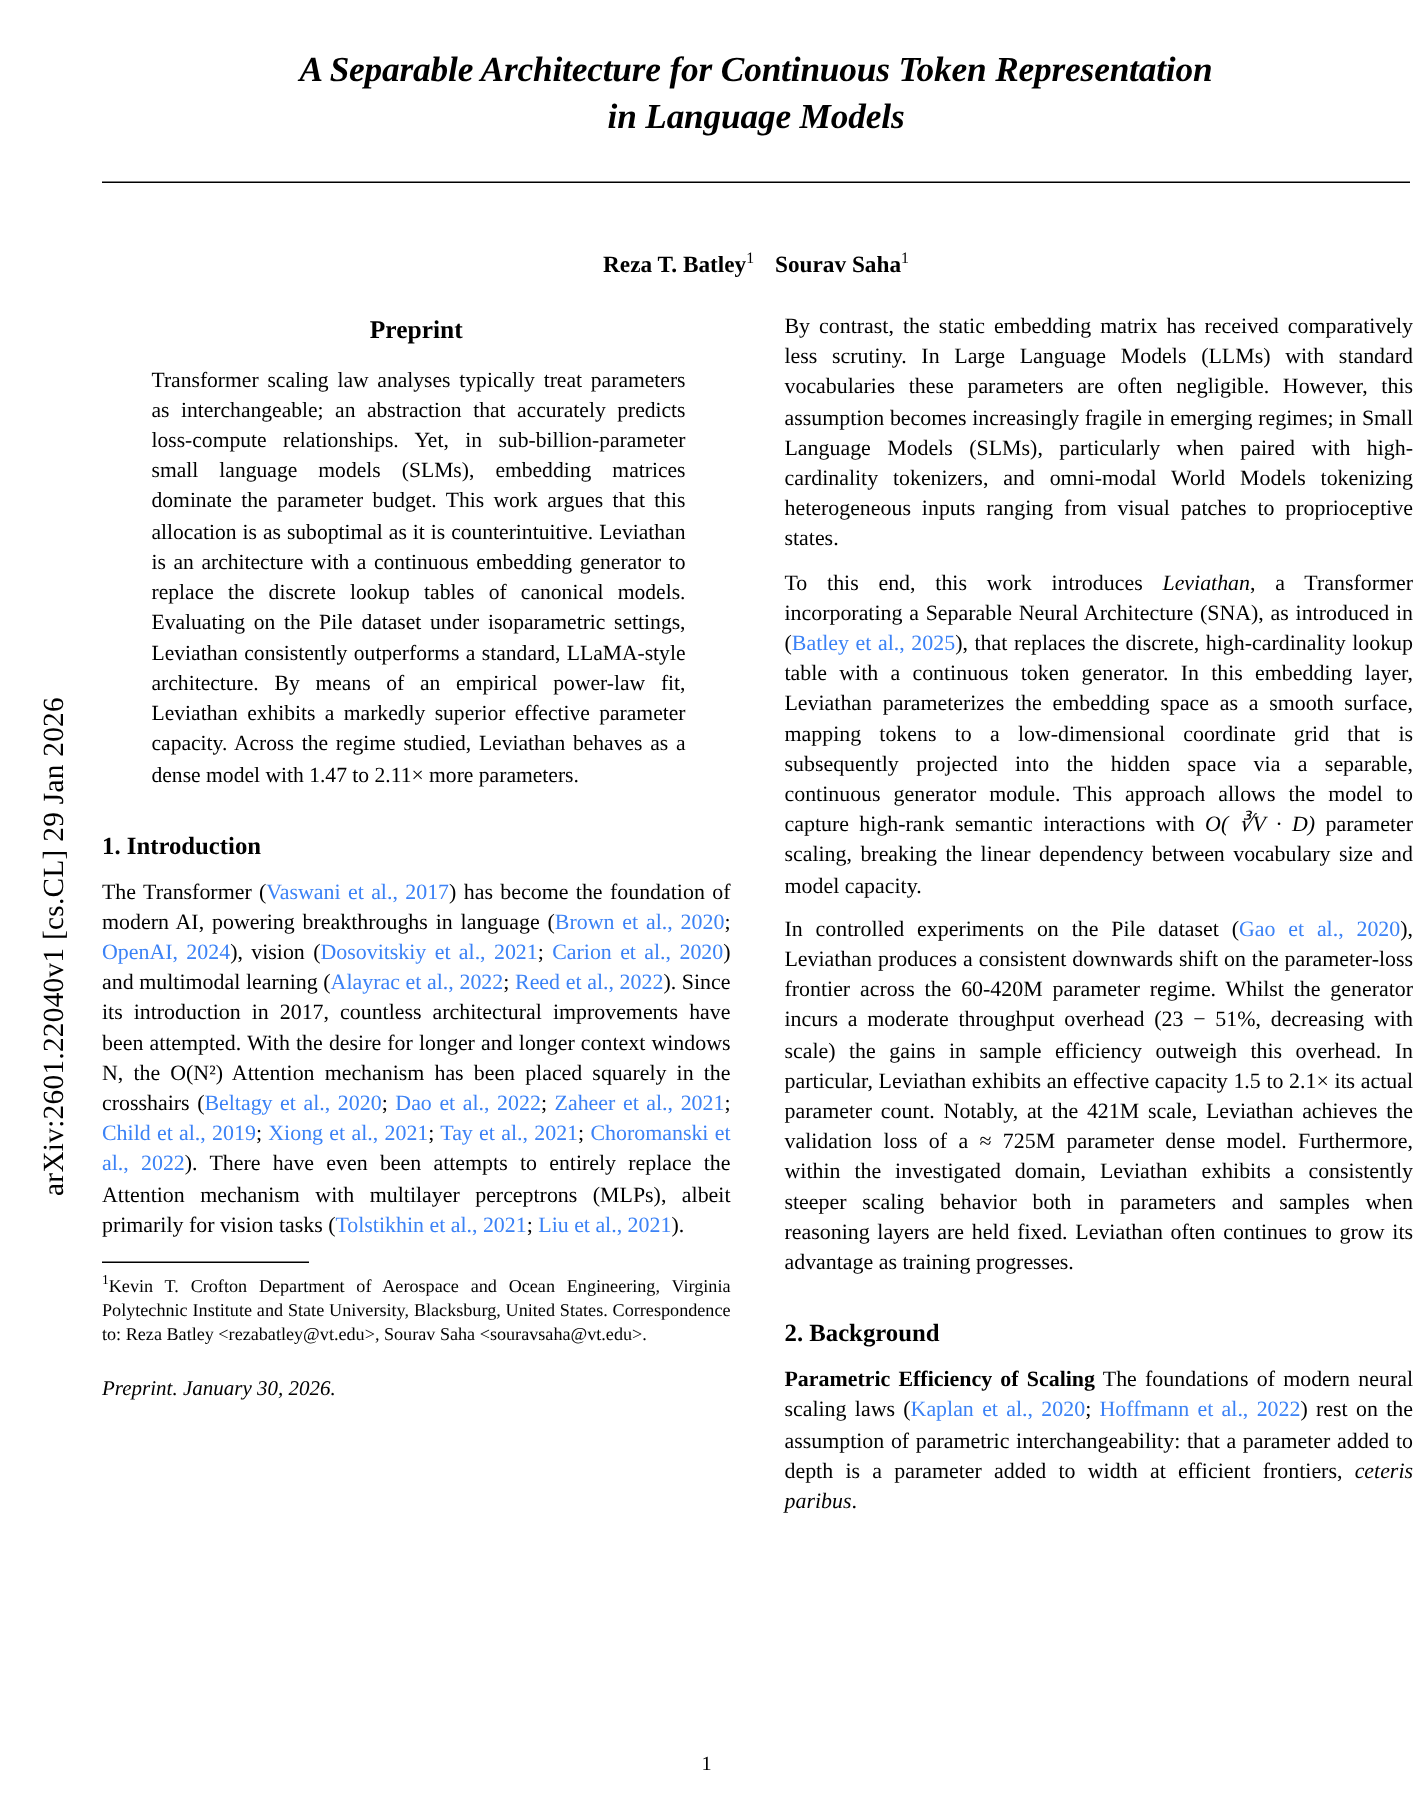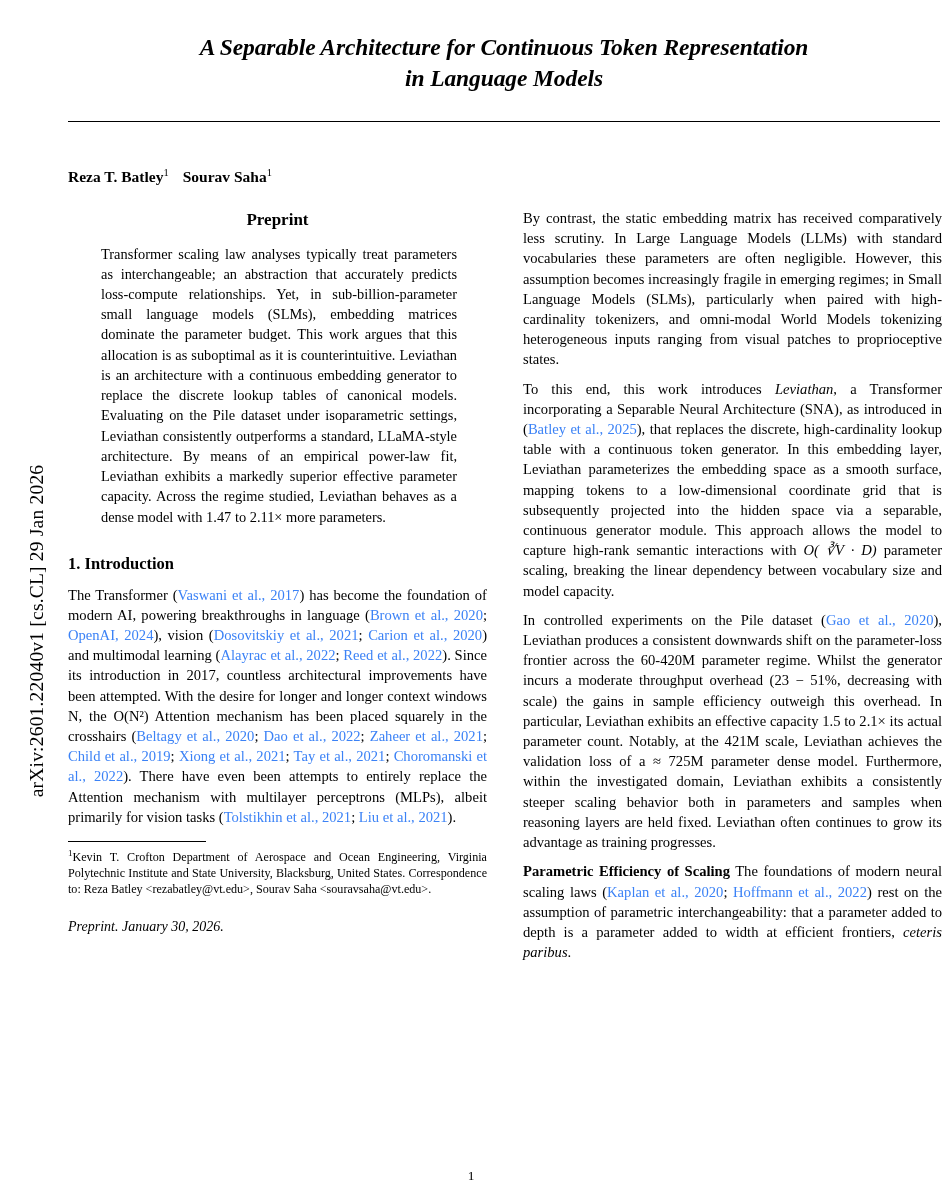--- a/index.html
+++ b/index.html
@@ -51,21 +51,21 @@
     letter-spacing: -0.1px;
     font-style: italic;
   }
   .rule {
     border: none;
     border-top: 1.1px solid #000;
     margin: 26px 0 0 0;
     width: 872px;
   }
   .authors {
-    text-align: left;
+    text-align: center;
     font-size: 15.5px;
     font-weight: bold;
     margin-top: 45px;
   }
   .authors sup { font-weight: normal; font-size: 10.5px; vertical-align: super; }
   .authors .gap { display: inline-block; width: 14px; }
 
   .columns {
     position: absolute;
     left: 68px;
@@ -175,19 +175,20 @@
     </div>
 
     <div class="col">
 
       <p class="para">By contrast, the static embedding matrix has received comparatively less scrutiny. In Large Language Models (LLMs) with standard vocabularies these parameters are often negligible. However, this assumption becomes increasingly fragile in emerging regimes; in Small Language Models (SLMs), particularly when paired with high-cardinality tokenizers, and omni-modal World Models tokenizing heterogeneous inputs ranging from visual patches to proprioceptive states.</p>
 
       <p class="para"><span>To this end, this work introduces </span><span class="ital">Leviathan</span><span>, a Transformer incorporating a Separable Neural Architecture (SNA), as introduced in (</span><a class="cite" href="#">Batley et al., 2025</a><span>), that replaces the discrete, high-cardinality lookup table with a continuous token generator. In this embedding layer, Leviathan parameterizes the embedding space as a smooth surface, mapping tokens to a low-dimensional coordinate grid that is subsequently projected into the hidden space via a separable, continuous generator module. This approach allows the model to capture high-rank semantic interactions with </span><span class="math">O( ∛V · D)</span><span> parameter scaling, breaking the linear dependency between vocabulary size and model capacity.</span></p>
 
       <p class="para"><span>In controlled experiments on the Pile dataset (</span><a class="cite" href="#">Gao et al., 2020</a><span>), Leviathan produces a consistent downwards shift on the parameter-loss frontier across the 60-420M parameter regime. Whilst the generator incurs a moderate throughput overhead (23 − 51%, decreasing with scale) the gains in sample efficiency outweigh this overhead. In particular, Leviathan exhibits an effective capacity 1.5 to 2.1× its actual parameter count. Notably, at the 421M scale, Leviathan achieves the validation loss of a ≈ 725M parameter dense model. Furthermore, within the investigated domain, Leviathan exhibits a consistently steeper scaling behavior both in parameters and samples when reasoning layers are held fixed. Leviathan often continues to grow its advantage as training progresses.</span></p>
 
+      <h2 class="section">2. Background</h2>
 
       <p class="para"><span class="bold">Parametric Efficiency of Scaling</span><span> The foundations of modern neural scaling laws (</span><a class="cite" href="#">Kaplan et al., 2020</a><span>; </span><a class="cite" href="#">Hoffmann et al., 2022</a><span>) rest on the assumption of parametric interchangeability: that a parameter added to depth is a parameter added to width at efficient frontiers, </span><span class="ital">ceteris paribus</span><span>.</span></p>
     </div>
   </div>
 
   <div class="pagenum">1</div>
 </div>
 
 </body></html>

